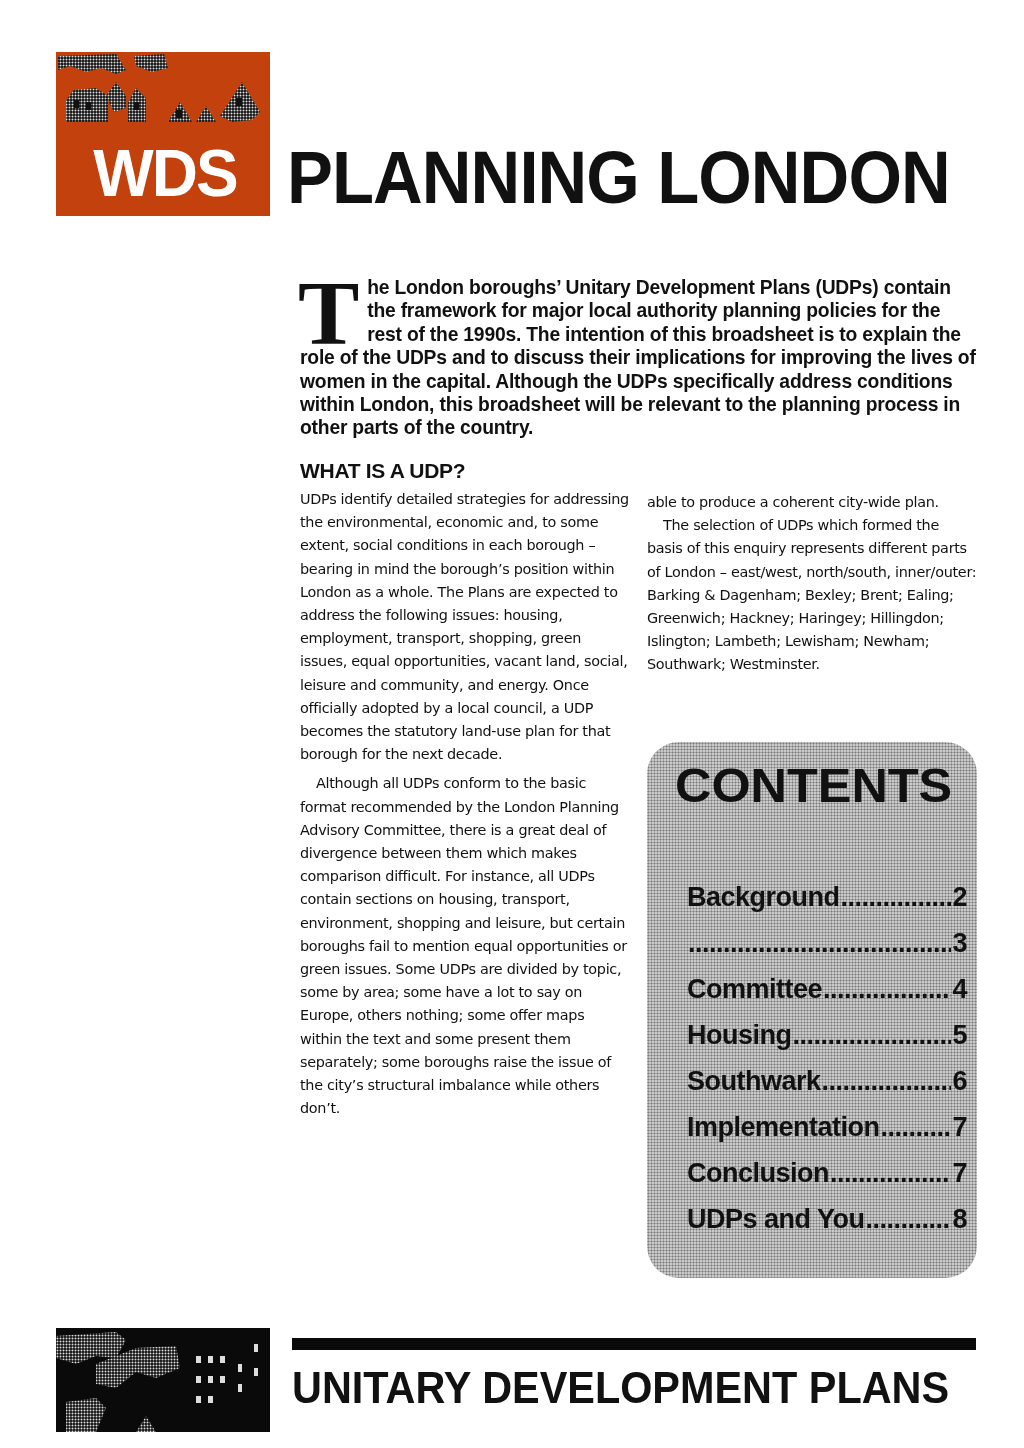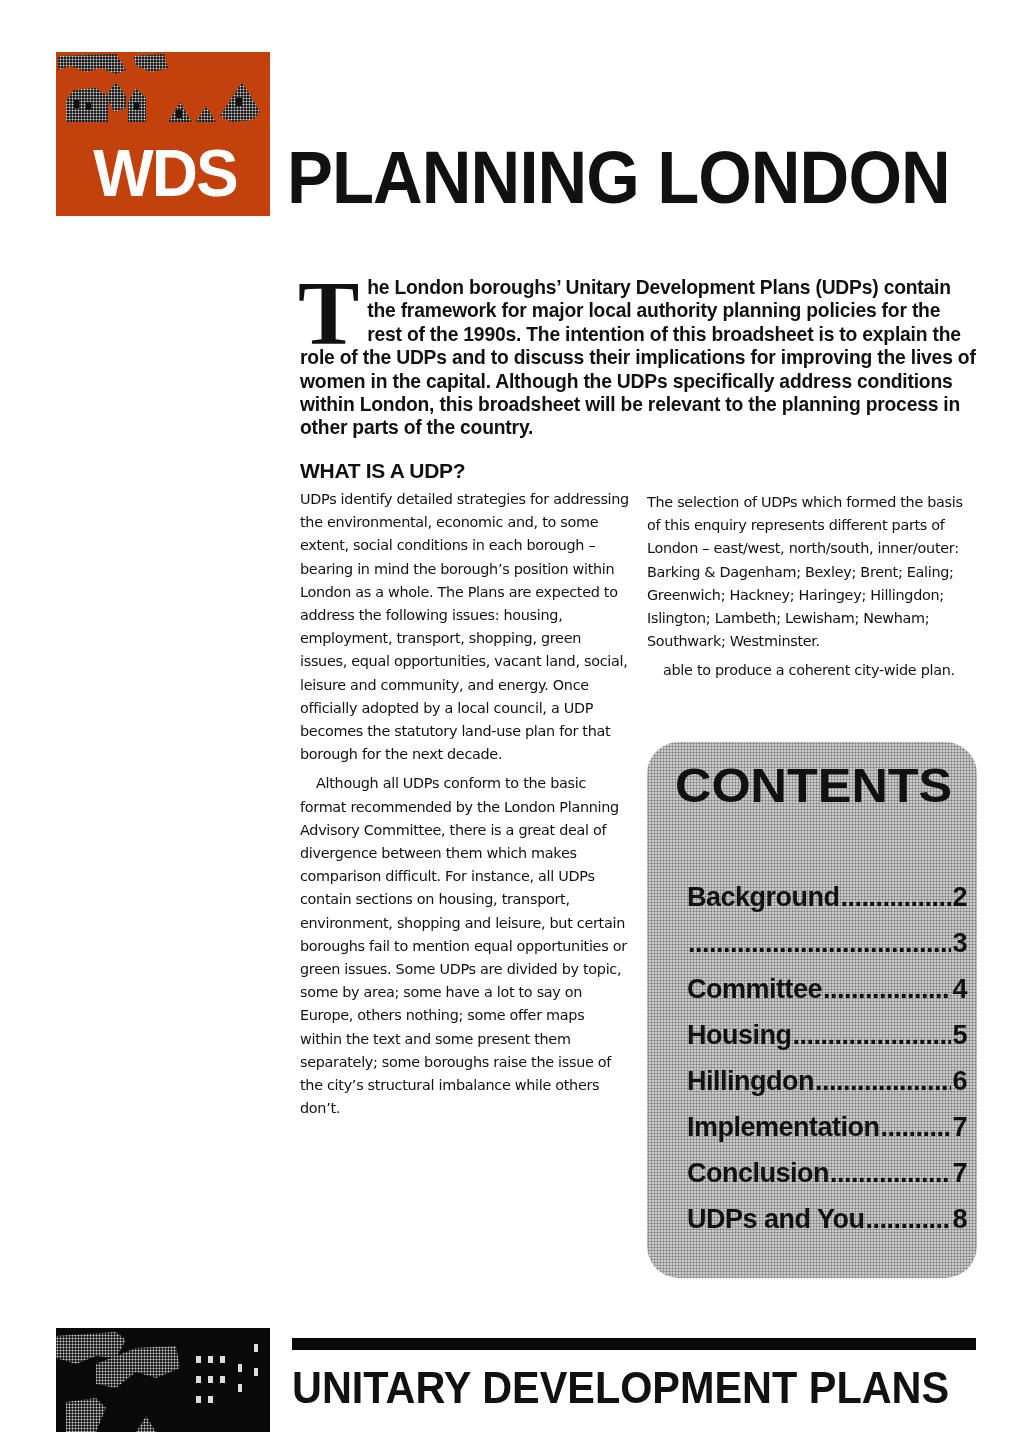--- a/index.html
+++ b/index.html
@@ -123,22 +123,22 @@
 
 <p id="intro"><span id="dropcap">T</span><span>he London boroughs’ Unitary Development Plans (UDPs) contain the framework for major local authority planning policies for the rest of the 1990s. The intention of this broadsheet is to explain the role of the UDPs and to discuss their implications for improving the lives of women in the capital. Although the UDPs specifically address conditions within London, this broadsheet will be relevant to the planning process in other parts of the country.</span></p>
 
 <div id="col1" class="col">
   <h2>WHAT IS A UDP?</h2>
   <p>UDPs identify detailed strategies for addressing the environmental, economic and, to some extent, social conditions in each borough – bearing in mind the borough’s position within London as a whole. The Plans are expected to address the following issues: housing, employment, transport, shopping, green issues, equal opportunities, vacant land, social, leisure and community, and energy. Once officially adopted by a local council, a UDP becomes the statutory land-use plan for that borough for the next decade.</p>
   <p>Although all UDPs conform to the basic format recommended by the London Planning Advisory Committee, there is a great deal of divergence between them which makes comparison difficult. For instance, all UDPs contain sections on housing, transport, environment, shopping and leisure, but certain boroughs fail to mention equal opportunities or green issues. Some UDPs are divided by topic, some by area; some have a lot to say on Europe, others nothing; some offer maps within the text and some present them separately; some boroughs raise the issue of the city’s structural imbalance while others don’t.</p>
 </div>
 
 <div id="col2" class="col">
+  <p>able to produce a coherent city-wide plan.</p>
   <p style="margin-top:0;">The selection of UDPs which formed the basis of this enquiry represents different parts of London – east/west, north/south, inner/outer: Barking &amp; Dagenham; Bexley; Brent; Ealing; Greenwich; Hackney; Haringey; Hillingdon; Islington; Lambeth; Lewisham; Newham; Southwark; Westminster.</p>
-  <p>able to produce a coherent city-wide plan.</p>
 </div>
 
 <div id="contents-box" class="halftone">
   <h2 id="contents-title">CONTENTS</h2>
   <ul id="contents-list">
     <li>
         <span class="label">Background</span>
         <span class="dots"></span>
         <span>2</span>
       </li>
@@ -150,21 +150,21 @@
         <span class="label">Committee</span>
         <span class="dots"></span>
         <span>4</span>
       </li>
     <li>
         <span class="label">Housing</span>
         <span class="dots"></span>
         <span>5</span>
       </li>
     <li>
-        <span class="label">Hillingdon</span>
+        <span class="label">Southwark</span>
         <span class="dots"></span>
         <span>6</span>
       </li>
     <li>
         <span class="label">Implementation</span>
         <span class="dots"></span>
         <span>7</span>
       </li>
     <li>
         <span class="label">Conclusion</span>

